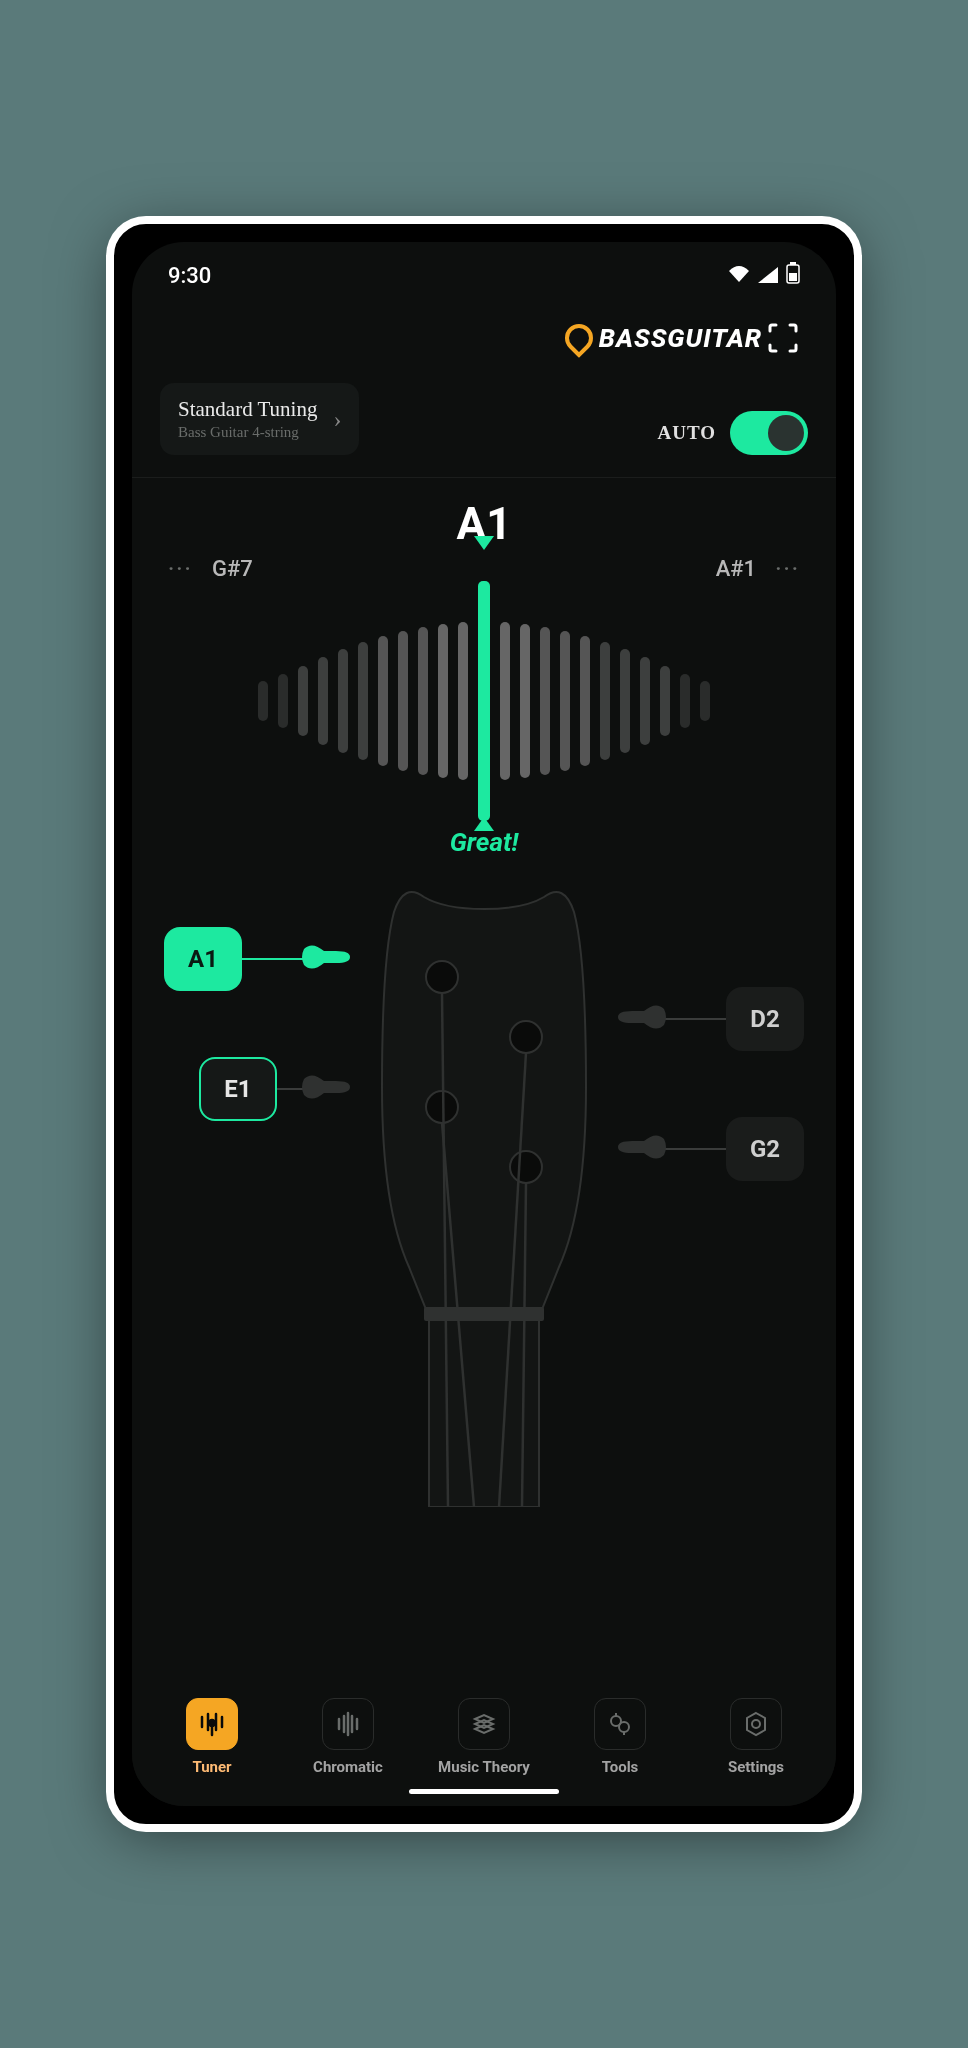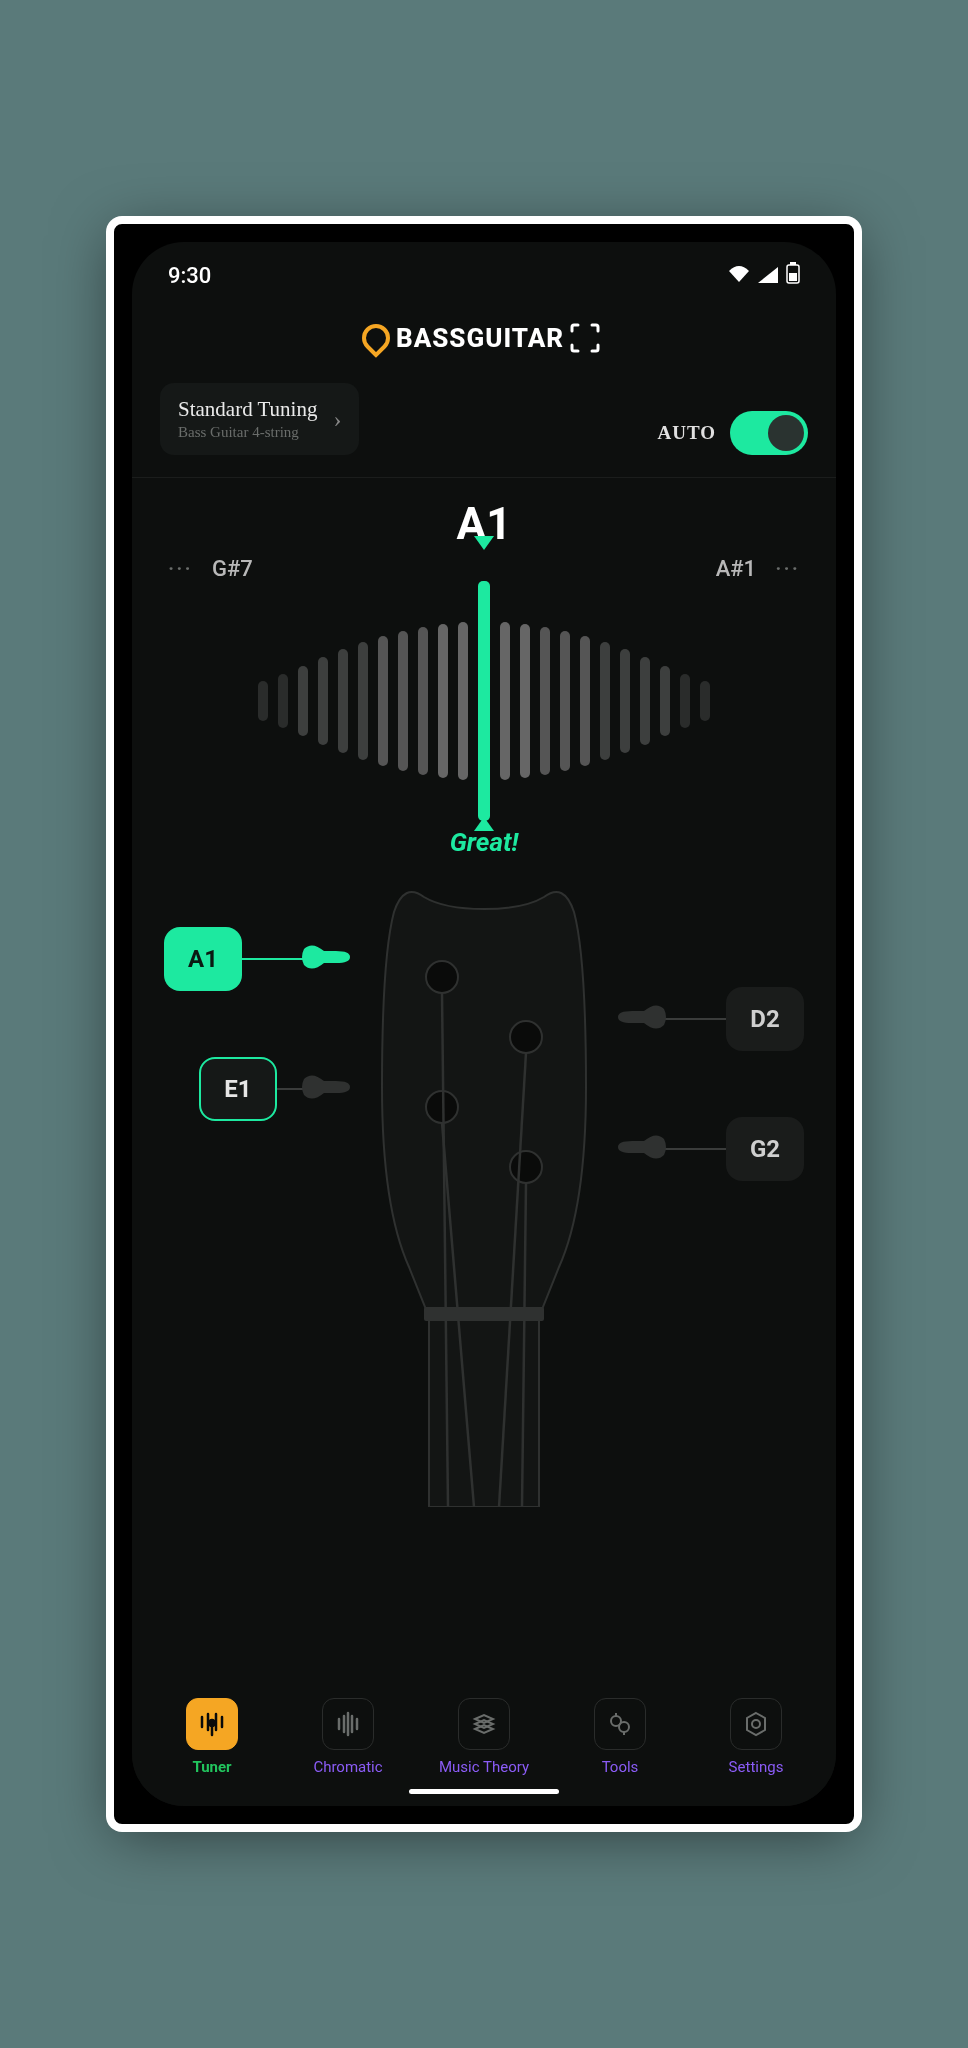--- a/index.html
+++ b/index.html
@@ -9,21 +9,21 @@
     justify-content: center;
     align-items: center;
     min-height: 100vh;
     font-family: -apple-system, BlinkMacSystemFont, "Segoe UI", Roboto, sans-serif;
     padding: 20px;
   }
   .phone-frame {
     width: 740px;
     height: 1600px;
     background: #000;
-    border-radius: 8px;
+    border-radius: 32px;
     border: 18px solid #000;
     box-shadow: 0 0 0 8px #fff, 0 10px 60px rgba(0,0,0,.5);
     overflow: hidden;
     position: relative;
   }
   .screen {
     width: 100%;
     height: 100%;
     background: #0d0f0e;
     border-radius: 52px;
@@ -37,23 +37,24 @@
     align-items: center;
     padding: 20px 36px 10px;
     color: #fff;
     font-size: 22px;
     font-weight: 500;
   }
   .status-right { display: flex; gap: 8px; align-items: center; }
   .wifi-icon, .signal-icon, .battery-icon { display: inline-block; }
   .header {
     display: flex;
-    justify-content: center;
+    justify-content: flex-end;
     align-items: center;
     padding: 18px 32px 24px;
+    font-style: italic;
   }
   .logo { display: flex; align-items: center; gap: 6px; }
   .logo-mark {
     width: 28px; height: 28px;
     border: 4px solid #f5a623;
     border-radius: 50% 50% 50% 0;
     transform: rotate(-45deg);
   }
   .logo-text { color: #fff; font-size: 26px; font-weight: 800; letter-spacing: 1px; }
   .scan-btn {
@@ -222,22 +223,22 @@
   }
   .nav-icon {
     width: 52px; height: 52px;
     border-radius: 12px;
     display: flex;
     align-items: center;
     justify-content: center;
     border: 1px solid #2a2c2b;
   }
   .nav-icon.active { background: #f5a623; border-color: #f5a623; }
-  .nav-label { font-size: 15px; color: #8b5cf6; font-weight: 400; }
-  .nav-item.active .nav-label { color: #22c55e; font-weight: 700; }
+  .nav-label { font-size: 15px; color: #a3a3a3; font-weight: 700; }
+  .nav-item.active .nav-label { color: #fdba74; font-weight: 700; }
   .home-indicator {
     position: absolute;
     bottom: 12px; left: 50%;
     transform: translateX(-50%);
     width: 150px; height: 5px;
     background: #fff;
     border-radius: 3px;
   }
 </style>
 </head>

